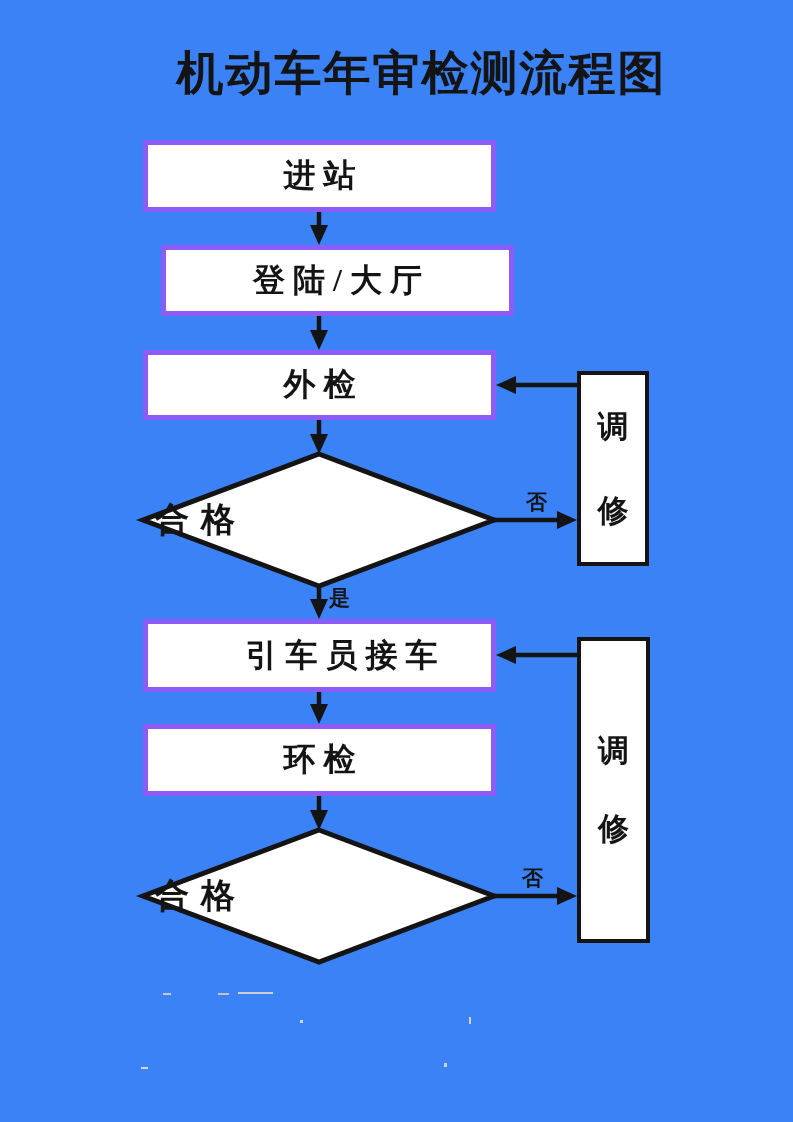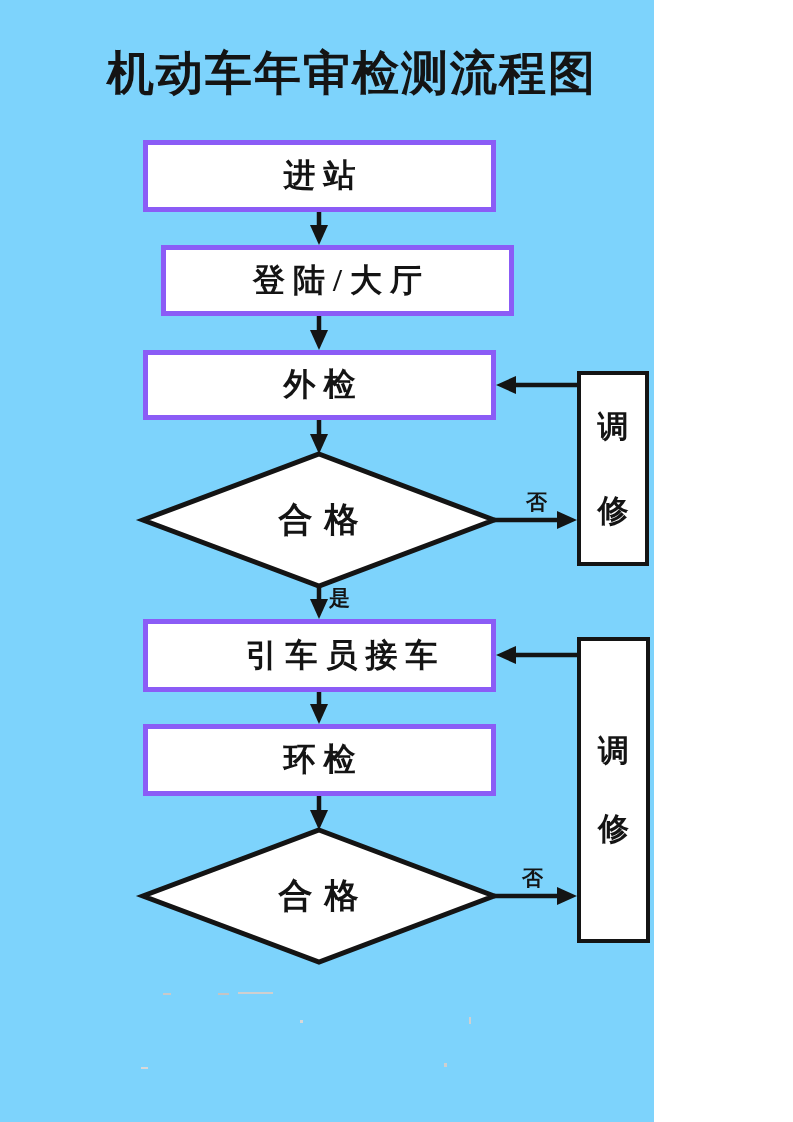--- a/index.html
+++ b/index.html
@@ -2,23 +2,23 @@
 <html><head>
 <meta charset="utf-8">
 <style>
   html, body {
     margin: 0;
     padding: 0;
     background: #ffffff;
   }
   .canvas {
     position: relative;
-    width: 654px;
+    width: 793px;
     height: 1122px;
-    background: #7dd3fc;
+    background: #3b82f6;
     overflow: hidden;
     font-family: "Liberation Serif", serif;
     color: #141414;
   }
   .title {
     position: absolute;
     left: 50px;
     right: 0;
     top: 42px;
     margin: 0;
@@ -59,21 +59,21 @@
     justify-content: center;
     font-size: 31px;
     font-weight: 700;
   }
   .repair-1 { row-gap: 42px; }
   .repair-2 { row-gap: 36px; }
   .diamond-label {
     position: absolute;
     display: flex;
     align-items: center;
-    justify-content: center;
+    justify-content: flex-start;
     font-size: 34px;
     font-weight: 700;
     letter-spacing: 12px;
     text-indent: 12px;
     white-space: nowrap;
   }
   .edge-label {
     position: absolute;
     font-size: 21px;
     font-weight: 700;

